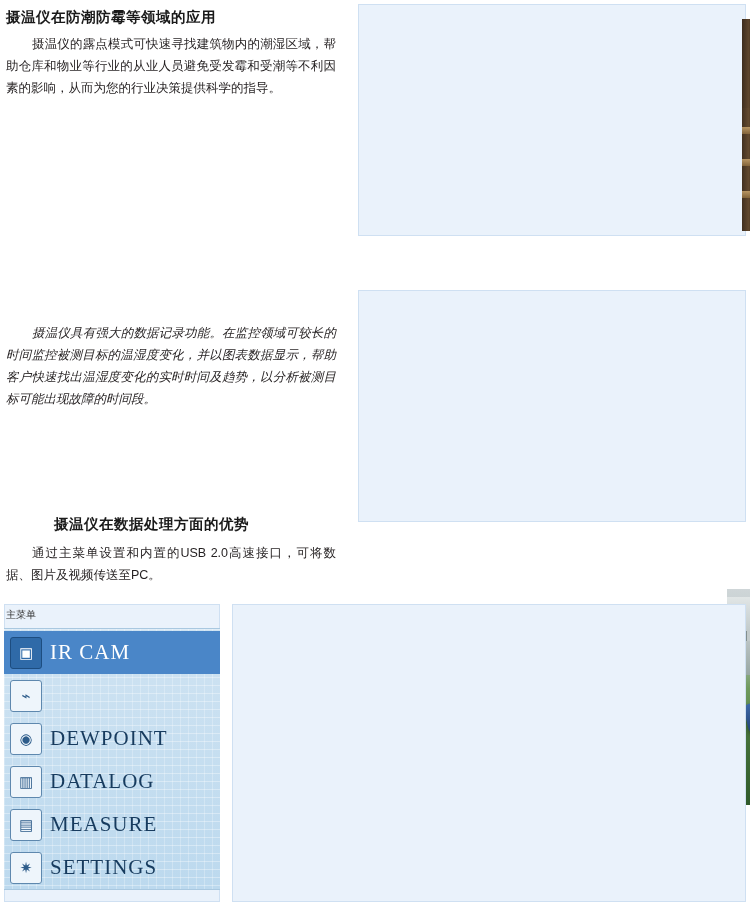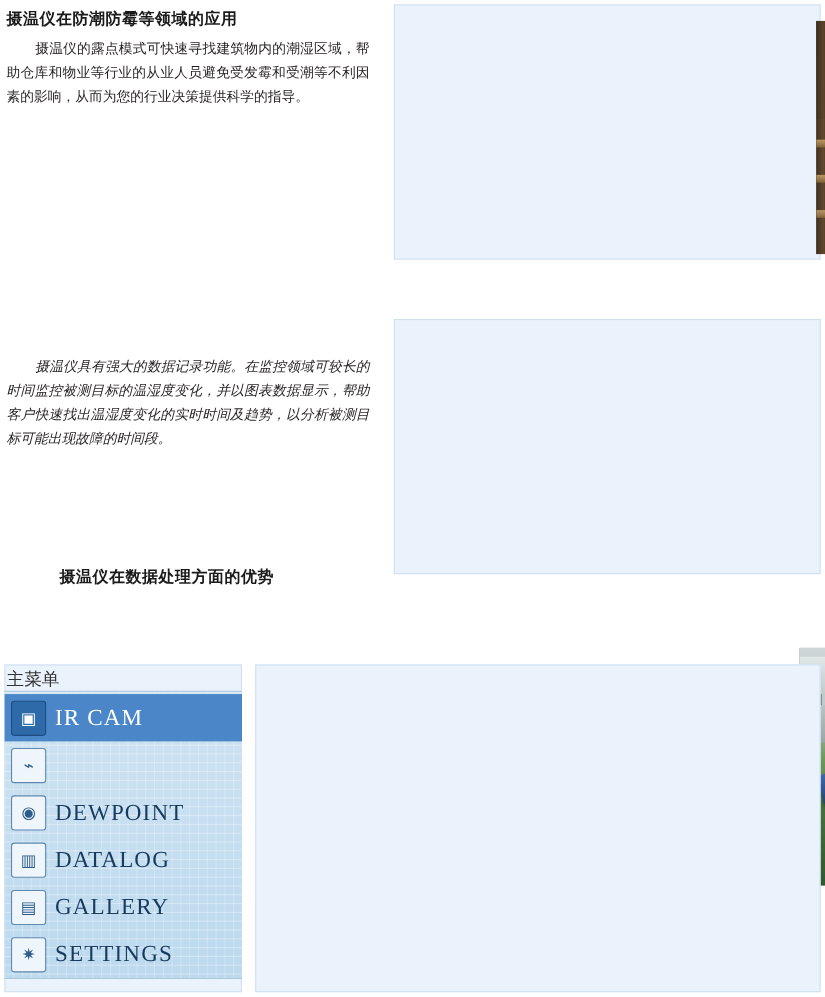--- a/index.html
+++ b/index.html
@@ -131,21 +131,21 @@
     overflow: hidden;
   }
   #lcdmenu:before{
     content:""; position:absolute; inset:0;
     background-image: linear-gradient(rgba(255,255,255,.35) 1px, transparent 1px),
                       linear-gradient(90deg, rgba(255,255,255,.25) 1px, transparent 1px);
     background-size: 8px 8px;
     pointer-events:none;
   }
   .menu-label {
-    position: absolute; left: 6px; top: 608px; font-size: 16px; color: #333;
+    position: absolute; left: 6px; top: 608px; font-size: 10px; color: #333;
   }
   .mrow {
     position: relative; height: 43px; display: flex; align-items: center;
     padding-left: 6px; box-sizing: border-box;
   }
   .mrow.sel { background: #4a86c8; }
   .mrow.sel .mtext { color: #ffffff; }
   .mrow.sel .micon { background:#2f6aa8; border-color:#1d4d80; color:#fff; }
   .micon {
     width: 30px; height: 30px; flex: 0 0 30px;
@@ -190,20 +190,21 @@
       <div class="p2-mach"></div>
       <div class="p2-floor"></div>
 
       <div class="p2-dev"></div>
 
     </div>
 
   </div>
 
   <div class="sec-title" id="sec3-title">摄温仪在数据处理方面的优势</div>
+  <div class="sec-body" id="sec3-body">通过主菜单设置和内置的USB 2.0高速接口，可将数据、图片及视频传送至PC。</div>
 
   <div class="panel" id="panel3"></div>
   <div class="menu-label">主菜单</div>
 
   <div id="lcdmenu">
     <div class="mrow sel">
       <span class="micon">▣</span>
       <span class="mtext">IR CAM</span>
     </div>
     <div class="mrow">
@@ -212,21 +213,21 @@
     <div class="mrow">
       <span class="micon">◉</span>
       <span class="mtext">DEWPOINT</span>
     </div>
     <div class="mrow">
       <span class="micon">▥</span>
       <span class="mtext">DATALOG</span>
     </div>
     <div class="mrow">
       <span class="micon">▤</span>
-      <span class="mtext">GALLERY</span>
+      <span class="mtext">MEASURE</span>
     </div>
     <div class="mrow">
       <span class="micon">✷</span>
       <span class="mtext">SETTINGS</span>
     </div>
   </div>
 
   <div class="panel" id="panel4">
     
 

